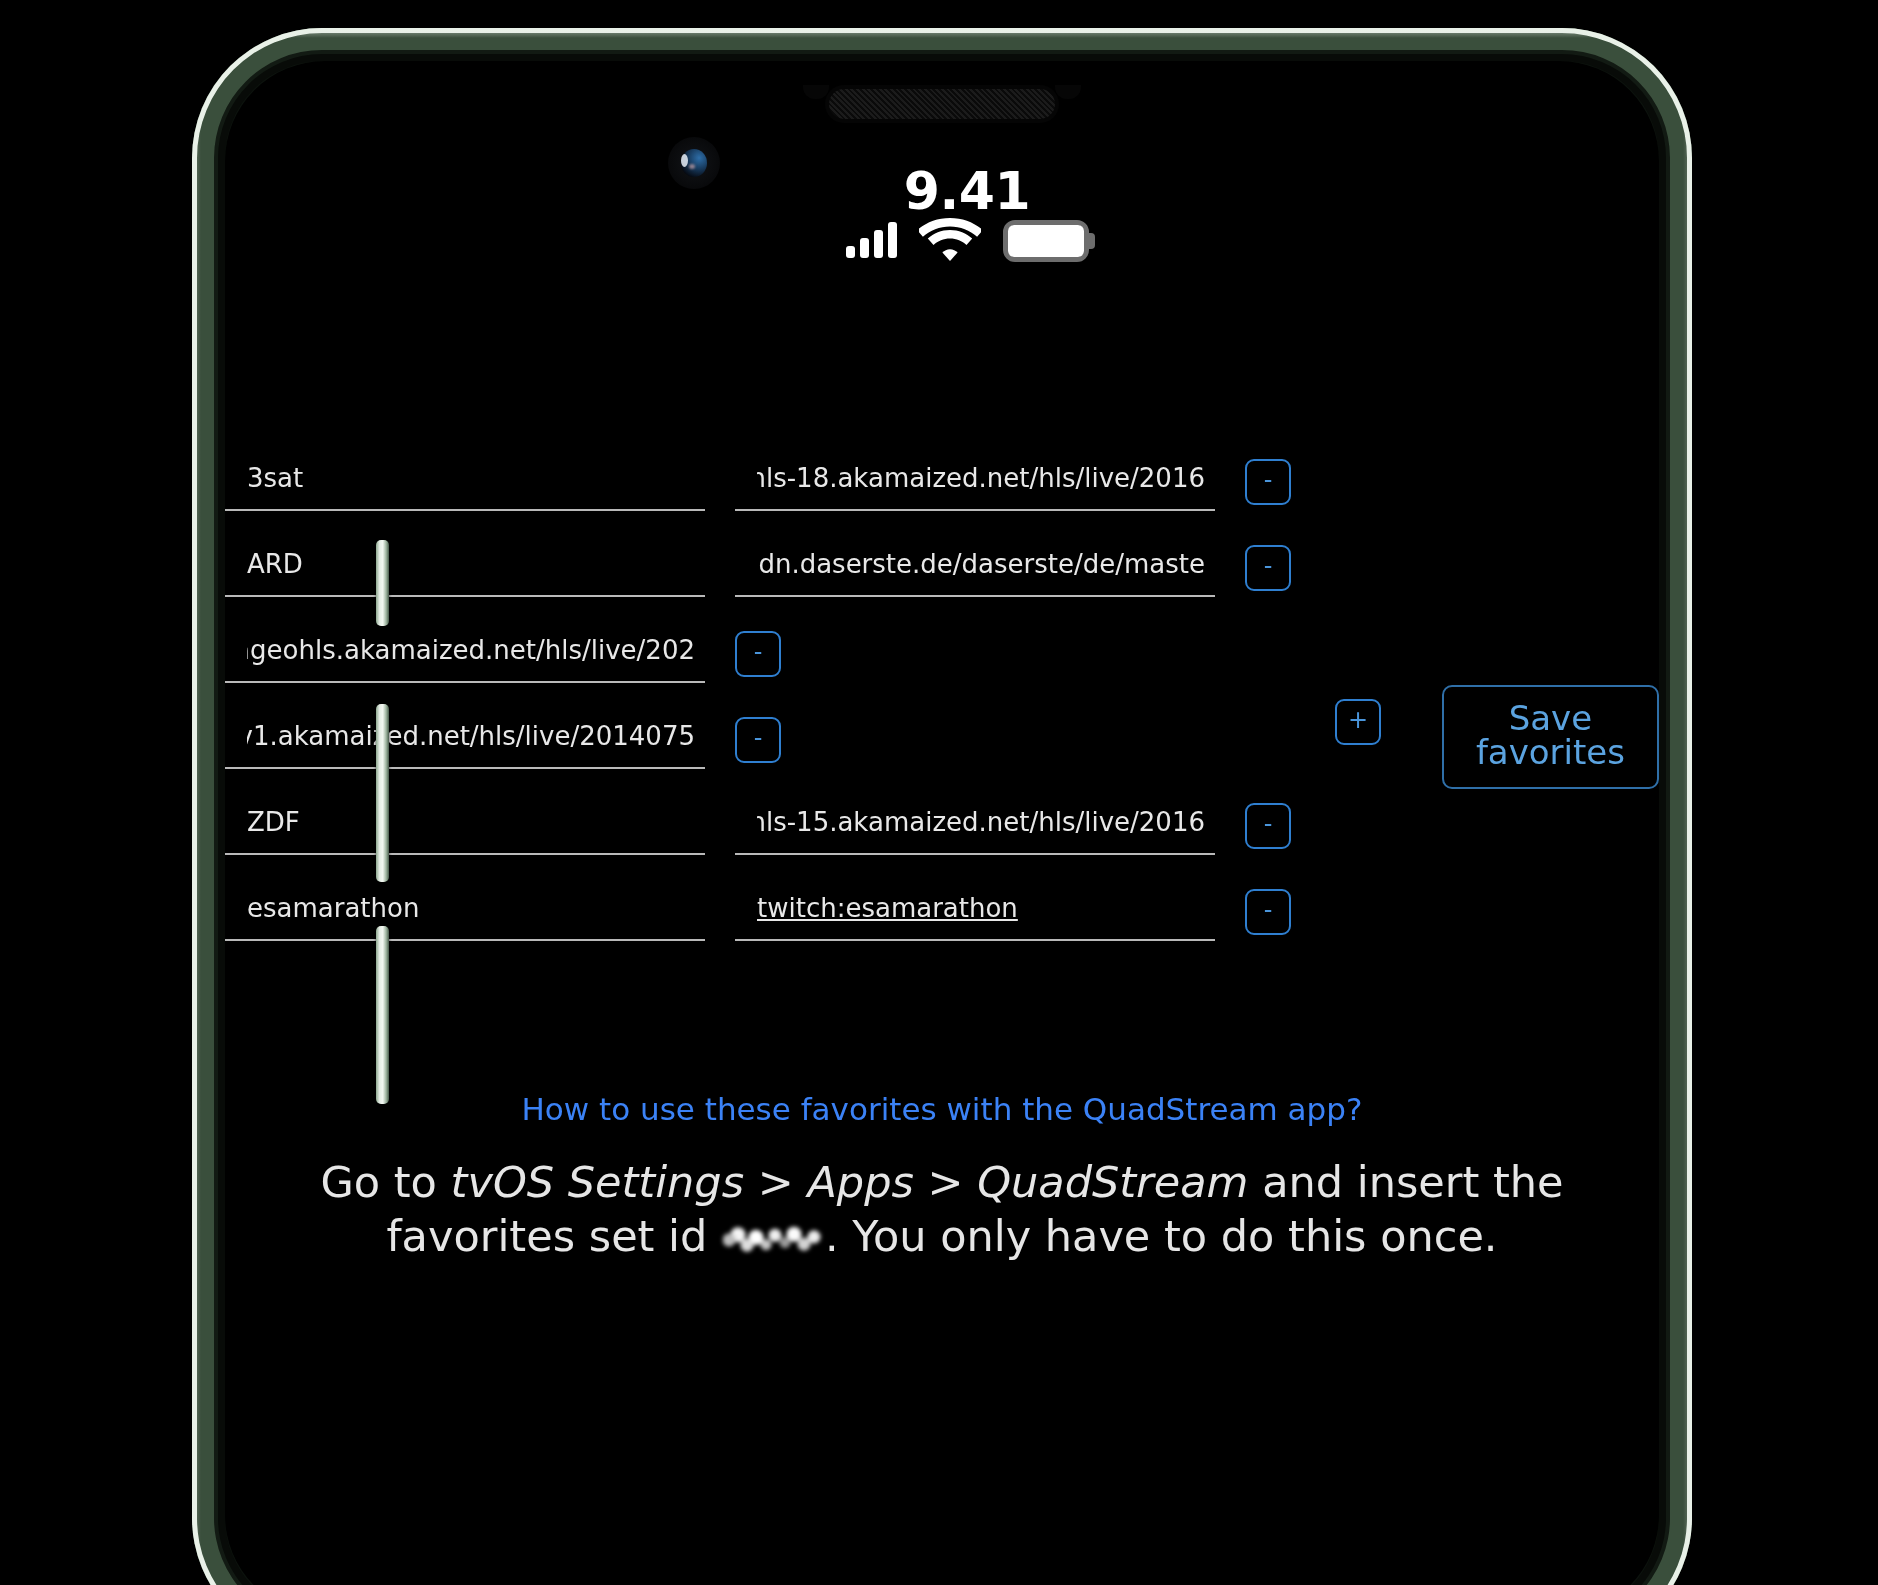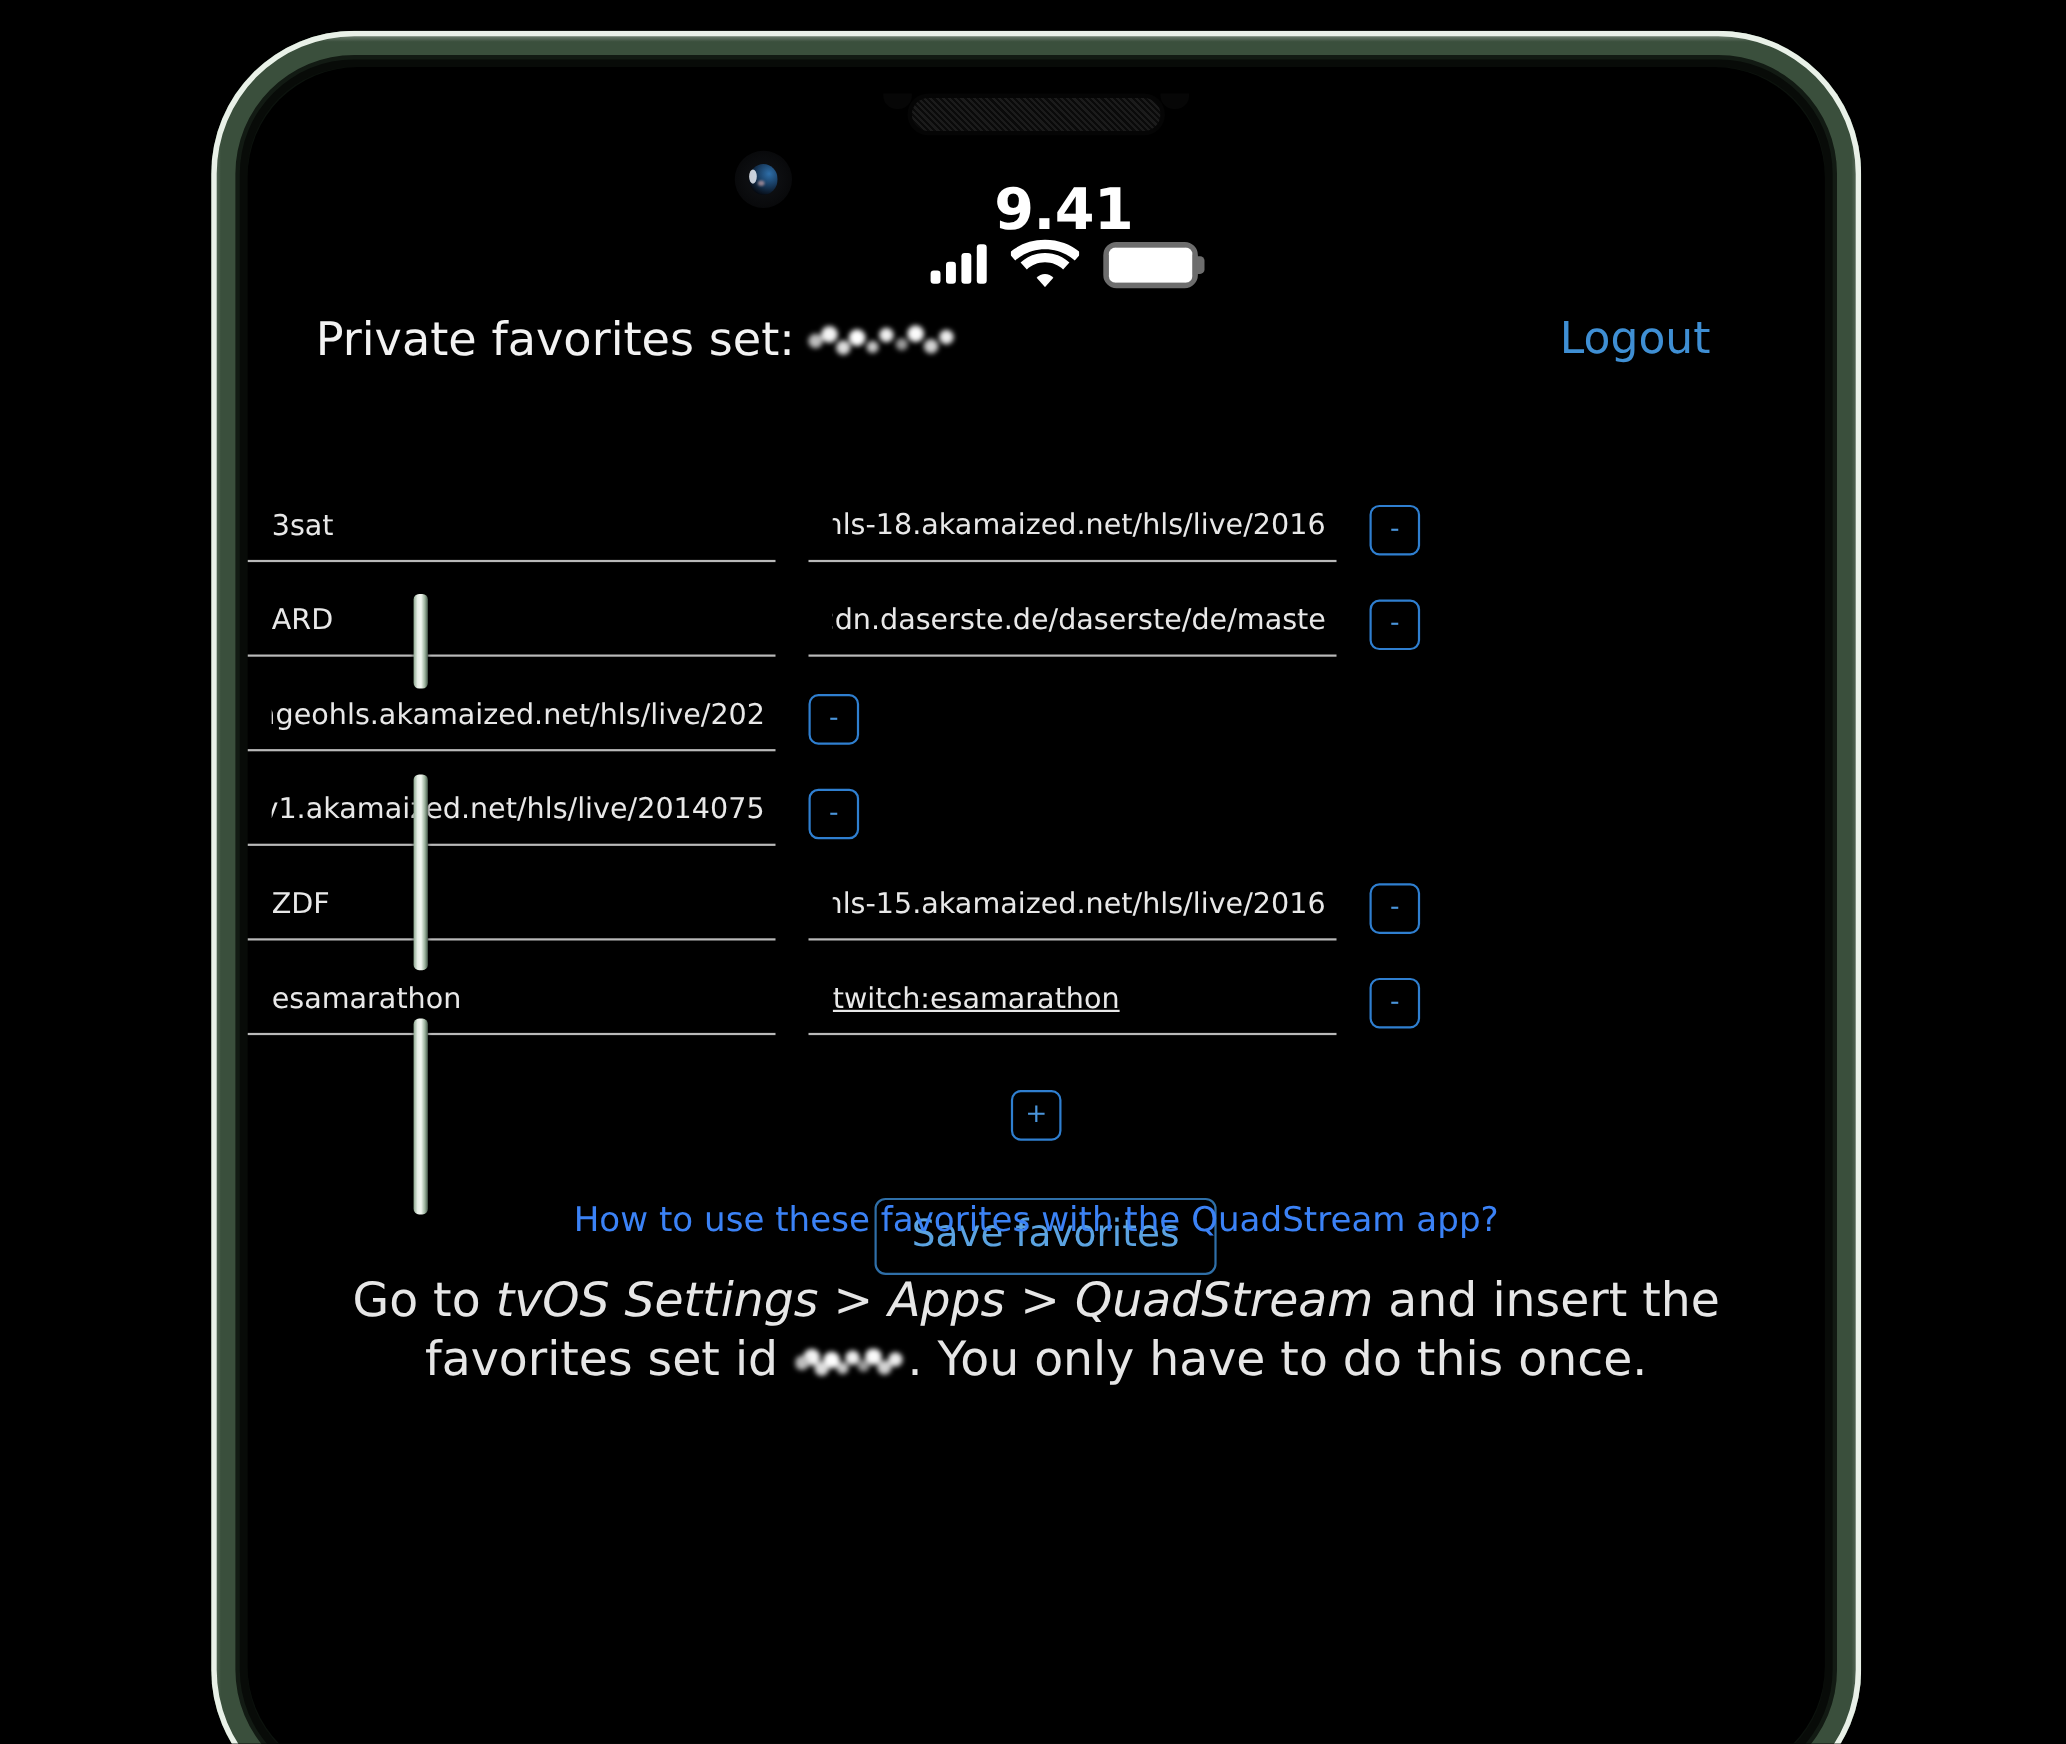--- a/index.html
+++ b/index.html
@@ -249,21 +249,22 @@
     cursor: pointer;
     white-space: nowrap;
   }
 
   
   #fav-form {
     position: absolute;
     left: 0; right: 0;
     top: 392px;
     display: flex;
-    flex-direction: column;
+    flex-direction: row;
+    align-items: center;
   }
   .fav-row {
     display: flex;
     align-items: center;
     gap: 30px;
     margin-bottom: 28px;
   }
   .fav-input {
     height: 58px;
     border: 0;
@@ -380,27 +381,20 @@
                 <path d="M31 32.2c3 0 5.7 1.3 7.6 3.3L31 44l-7.6-8.5c1.9-2 4.6-3.3 7.6-3.3z" fill="#fff"></path>
               </svg>
             </span>
             <span id="battery">
               <span id="battery-fill"></span>
               <span id="battery-tip"></span>
             </span>
           </div>
         </div>
 
-        <div id="header">
-          <div id="page-title-wrap">
-            <span>Private favorites set:</span>
-            <span class="redacted" id="title-redaction"></span>
-          </div>
-          <a id="logout-link">Logout</a>
-        </div>
 
         <div id="fav-form">
           <div id="fav-rows">
               <div class="fav-row">
                 <input type="text" class="fav-input fav-name" placeholder="Name" value="3sat" style="">
                 <input type="text" class="fav-input fav-url" placeholder="URL" value="https://zdf-hls-18.akamaized.net/hls/live/2016" style="">
                 <button class="mini-btn">-</button>
               </div>
               <div class="fav-row">
                 <input type="text" class="fav-input fav-name" placeholder="Name" value="ARD" style="">

